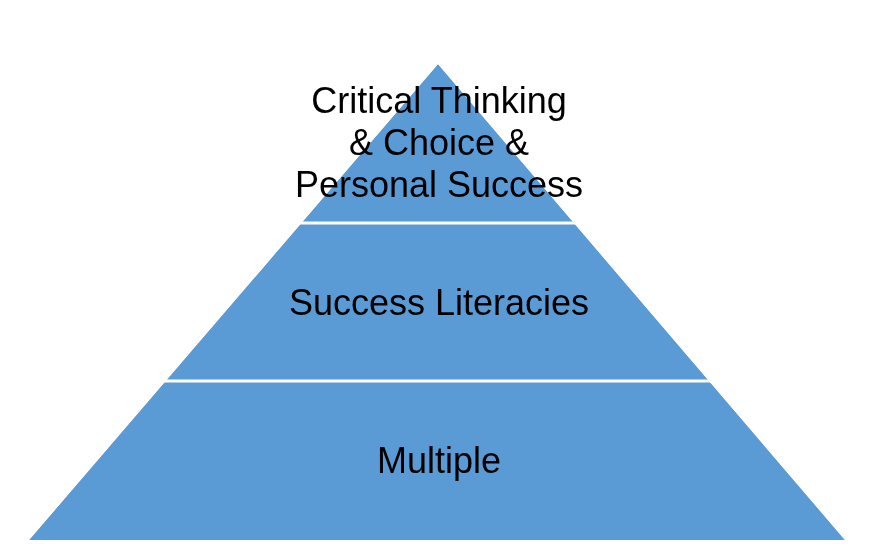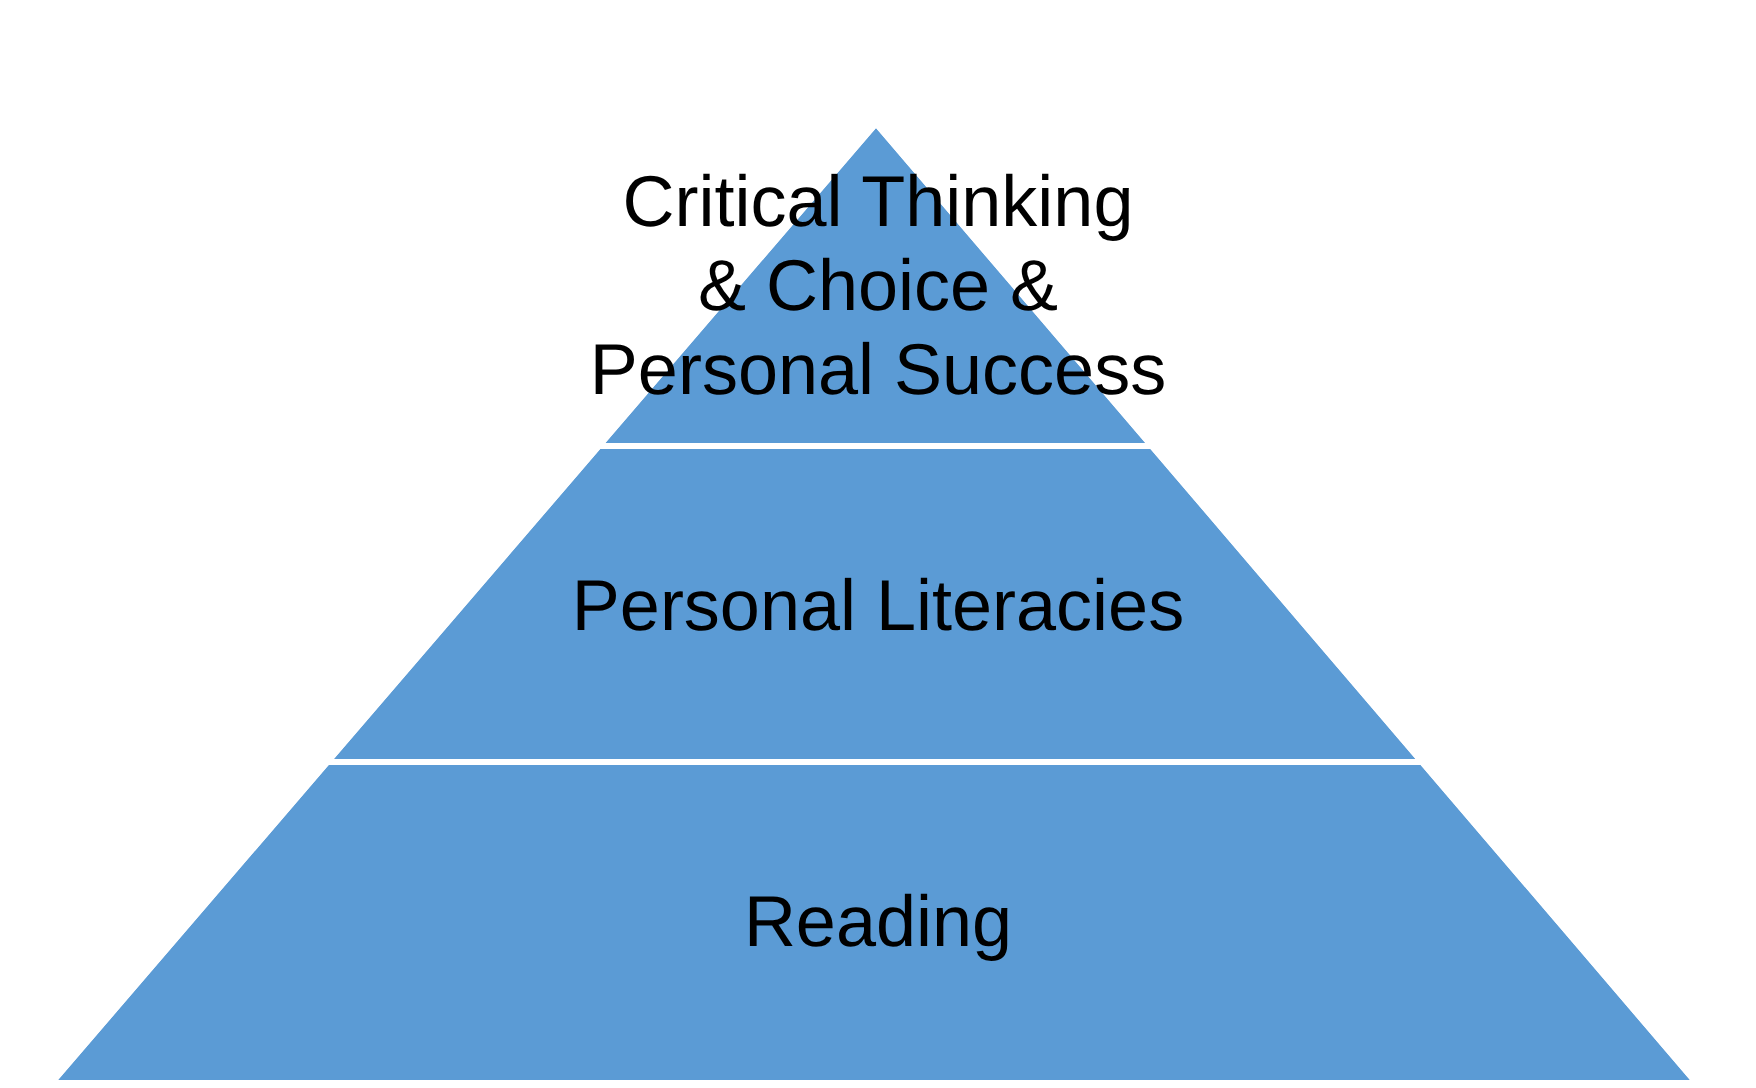--- a/index.html
+++ b/index.html
@@ -70,17 +70,17 @@
 
     <polygon points="0,0 438,0 438,24 29,500 0,500" fill="#FFFFFF"></polygon>
     <polygon points="438,0 878,0 878,500 845,500 438,24" fill="#FFFFFF"></polygon>
     <rect x="0" y="500" width="878" height="44" fill="#FFFFFF"></rect>
   </svg>
 
   <div class="tier-label" id="tier-label-top">Critical Thinking
 &amp; Choice &amp;
 Personal Success</div>
 
-  <div class="tier-label" id="tier-label-middle">Personal Literacies</div>
+  <div class="tier-label" id="tier-label-middle">Success Literacies</div>
 
-  <div class="tier-label" id="tier-label-bottom">Reading</div>
+  <div class="tier-label" id="tier-label-bottom">Multiple</div>
 
 </div>
 
 </body></html>

